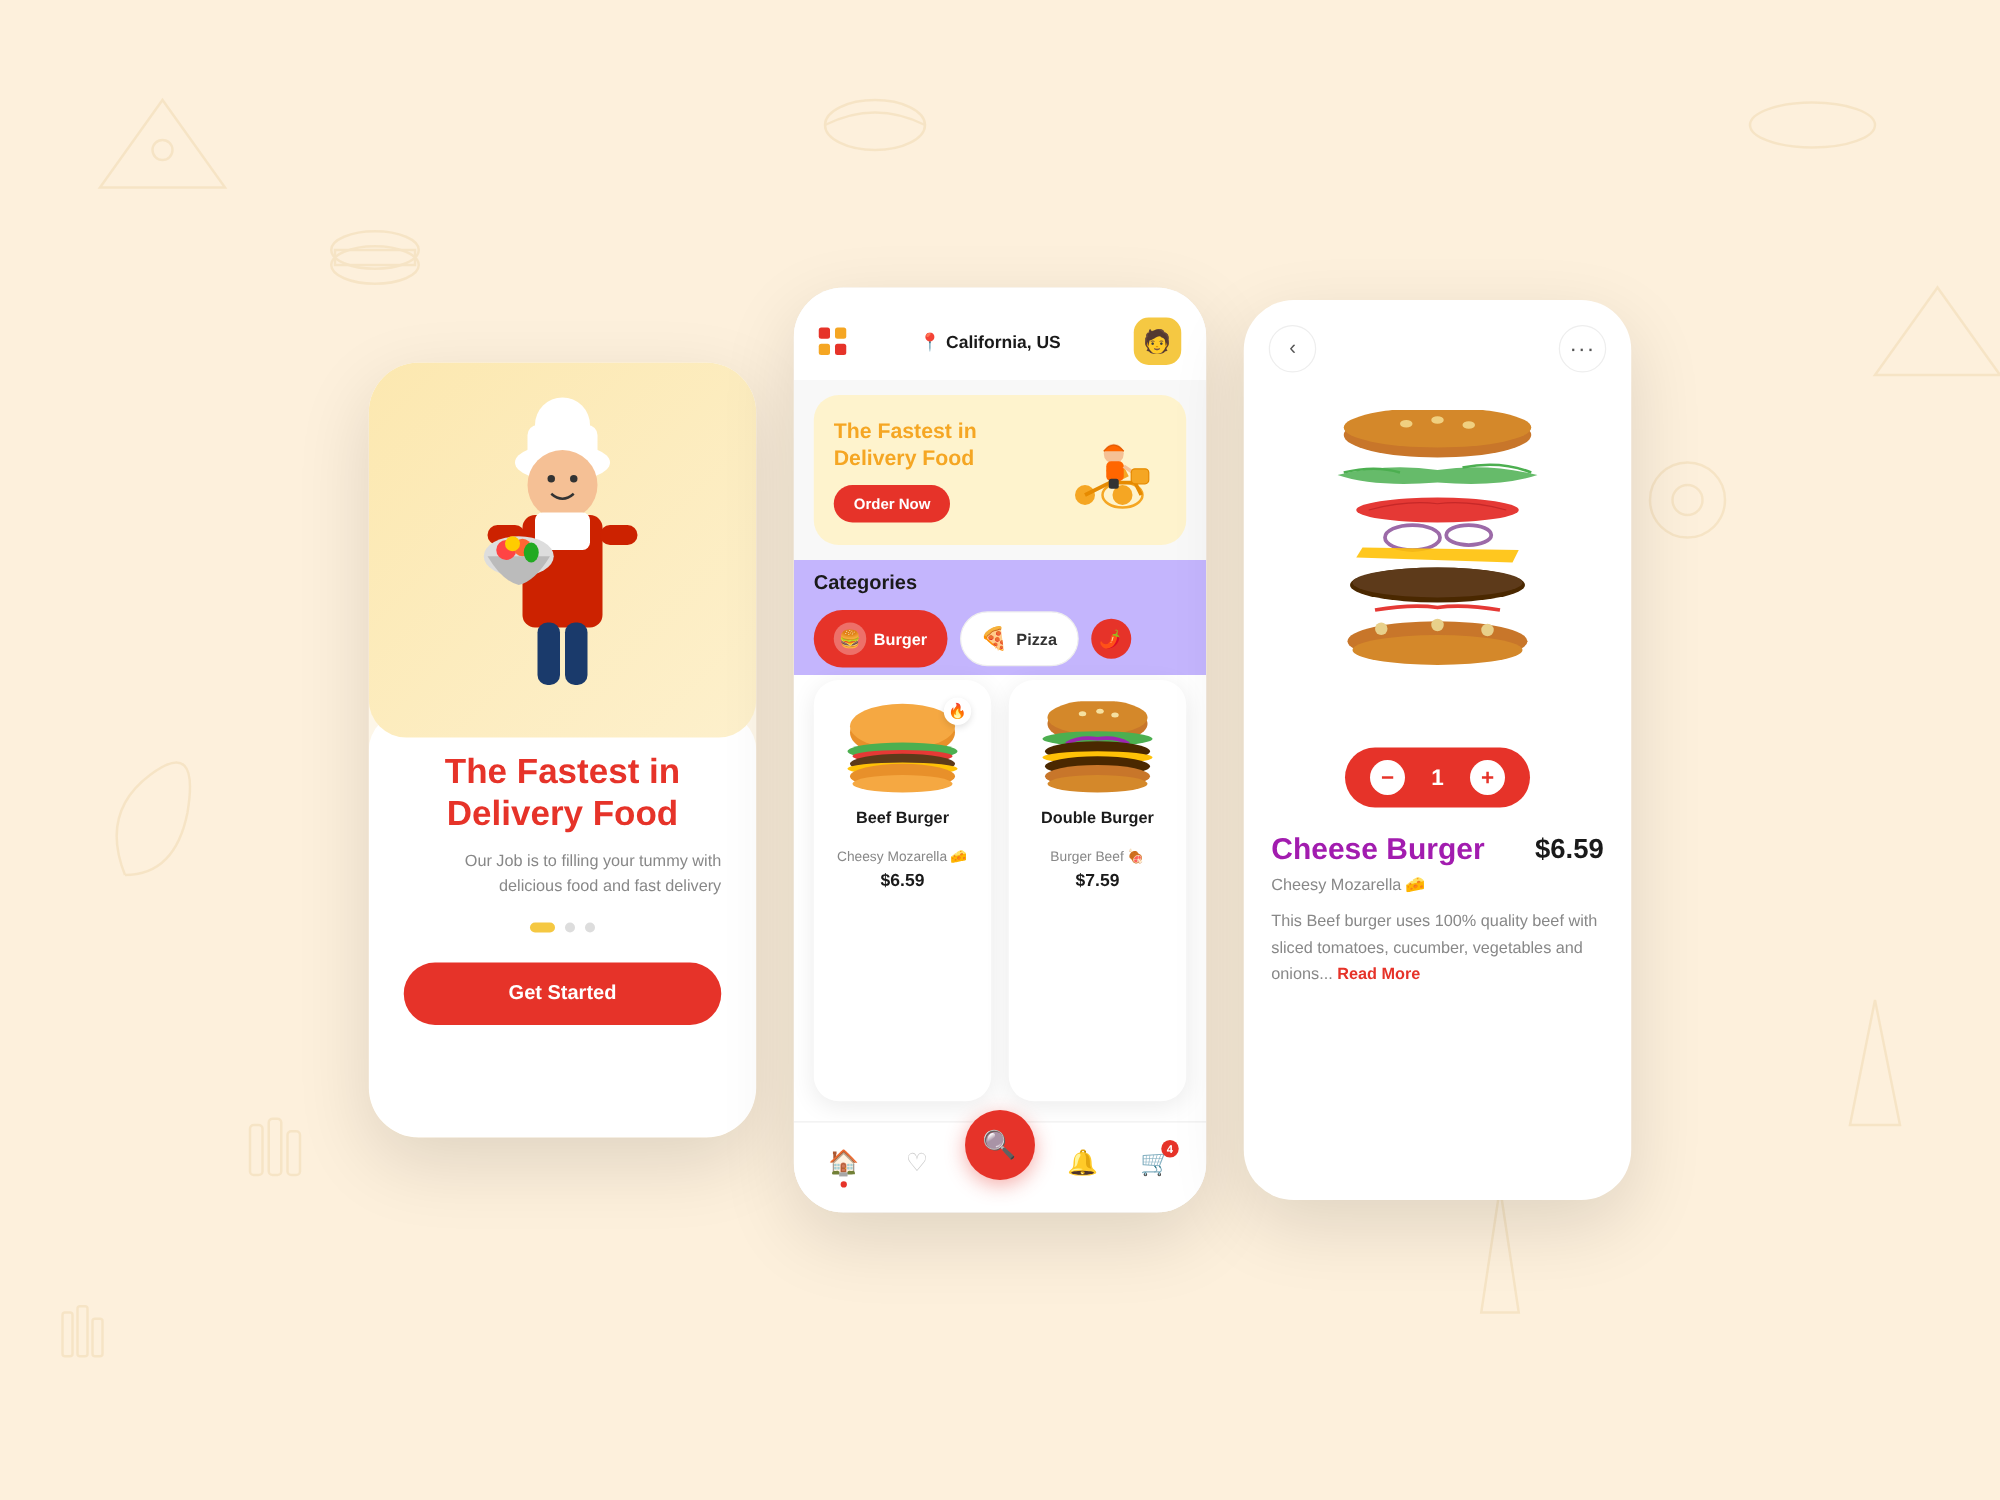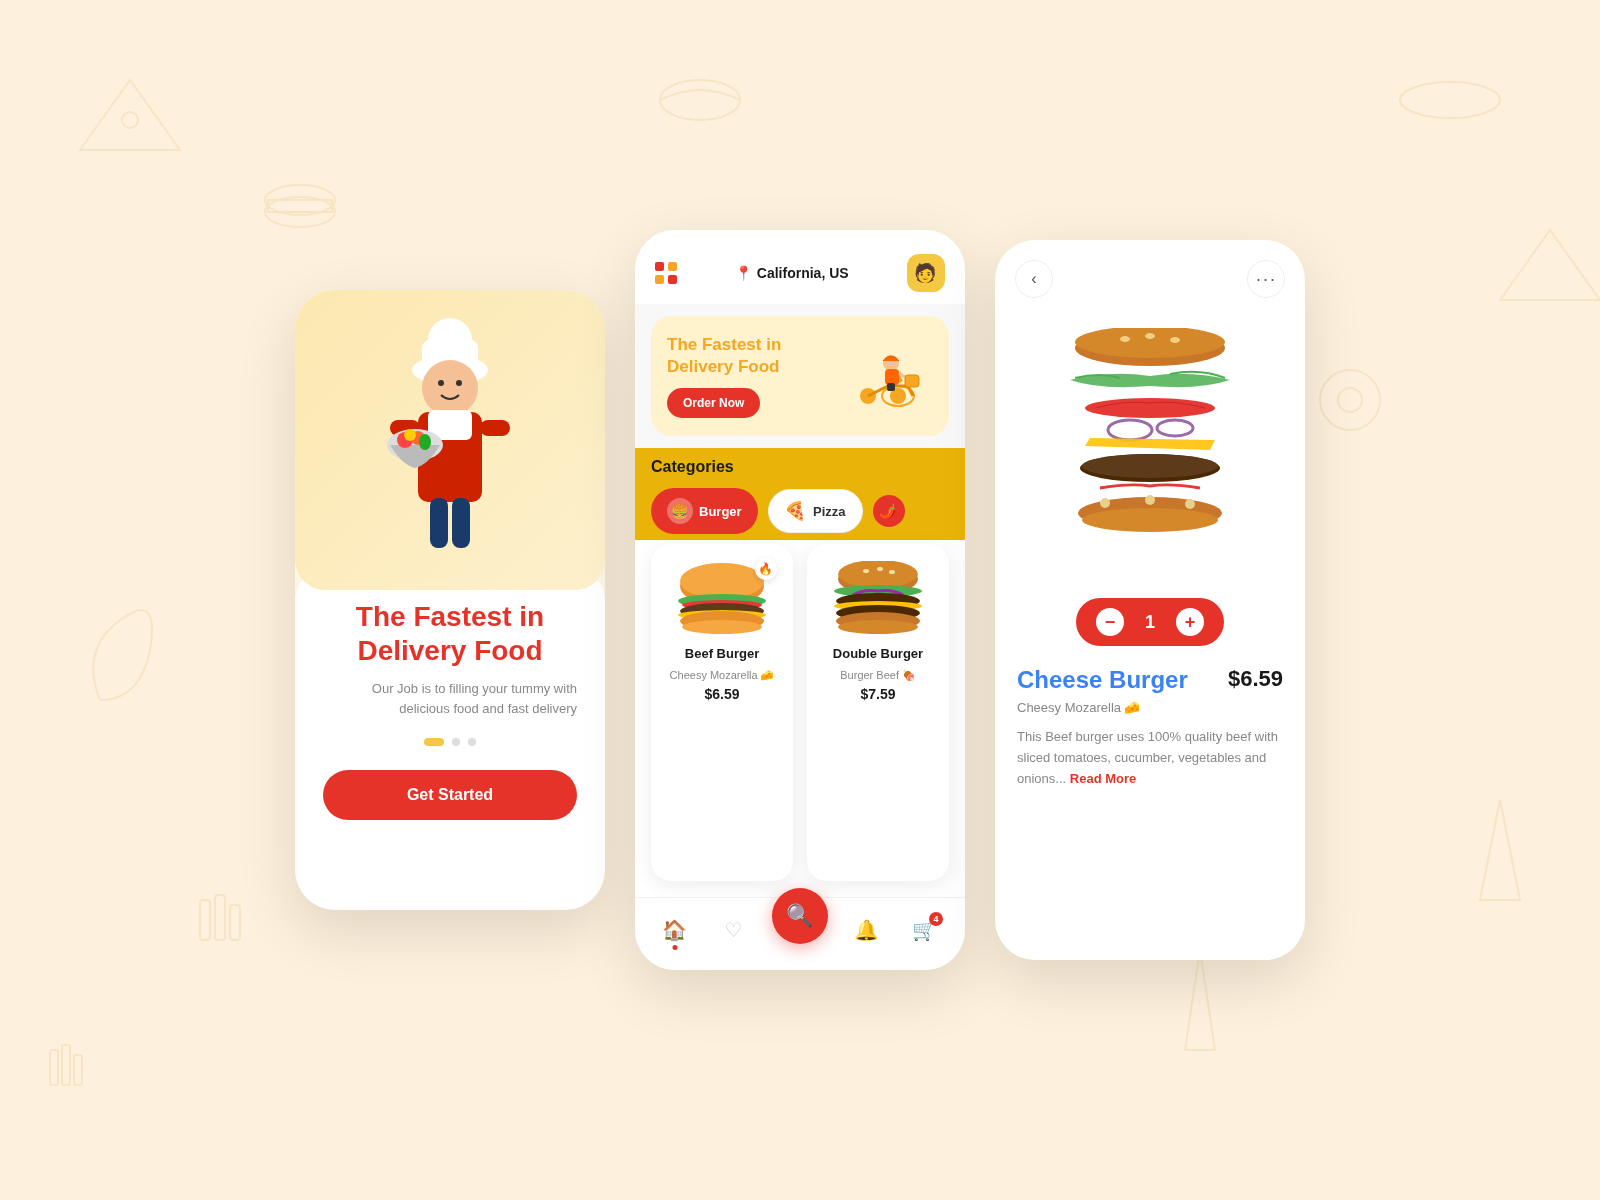--- a/index.html
+++ b/index.html
@@ -230,21 +230,21 @@
       height: 80px;
       display: flex;
       align-items: center;
       justify-content: center;
       font-size: 50px;
     }
 
     
     .p2-section {
       padding: 10px 16px 6px;
-      background: #eab308;
+      background: #c4b5fd;
       margin: 0;
     }
 
     .p2-section-title {
       font-size: 16px;
       font-weight: 800;
       color: #1a1a1a;
       margin-bottom: 12px;
     }
 
@@ -359,21 +359,21 @@
       align-items: center;
       justify-content: center;
       font-size: 12px;
       box-shadow: 0 2px 6px rgba(0,0,0,0.12);
     }
 
     .food-card-name {
       font-size: 13px;
       font-weight: 700;
       color: #1a1a1a;
-      margin-bottom: 8px;
+      margin-bottom: 18px;
     }
 
     .food-card-sub {
       font-size: 11px;
       color: #888;
       margin-bottom: 4px;
     }
 
     .food-card-price {
       font-size: 14px;
@@ -549,21 +549,21 @@
     .p3-name-row {
       display: flex;
       justify-content: space-between;
       align-items: flex-start;
       margin-bottom: 6px;
     }
 
     .p3-name {
       font-size: 24px;
       font-weight: 800;
-      color: #3b82f6;
+      color: #a21caf;
     }
 
     .p3-price {
       font-size: 22px;
       font-weight: 800;
       color: #1a1a1a;
     }
 
     .p3-sub {
       font-size: 13px;

